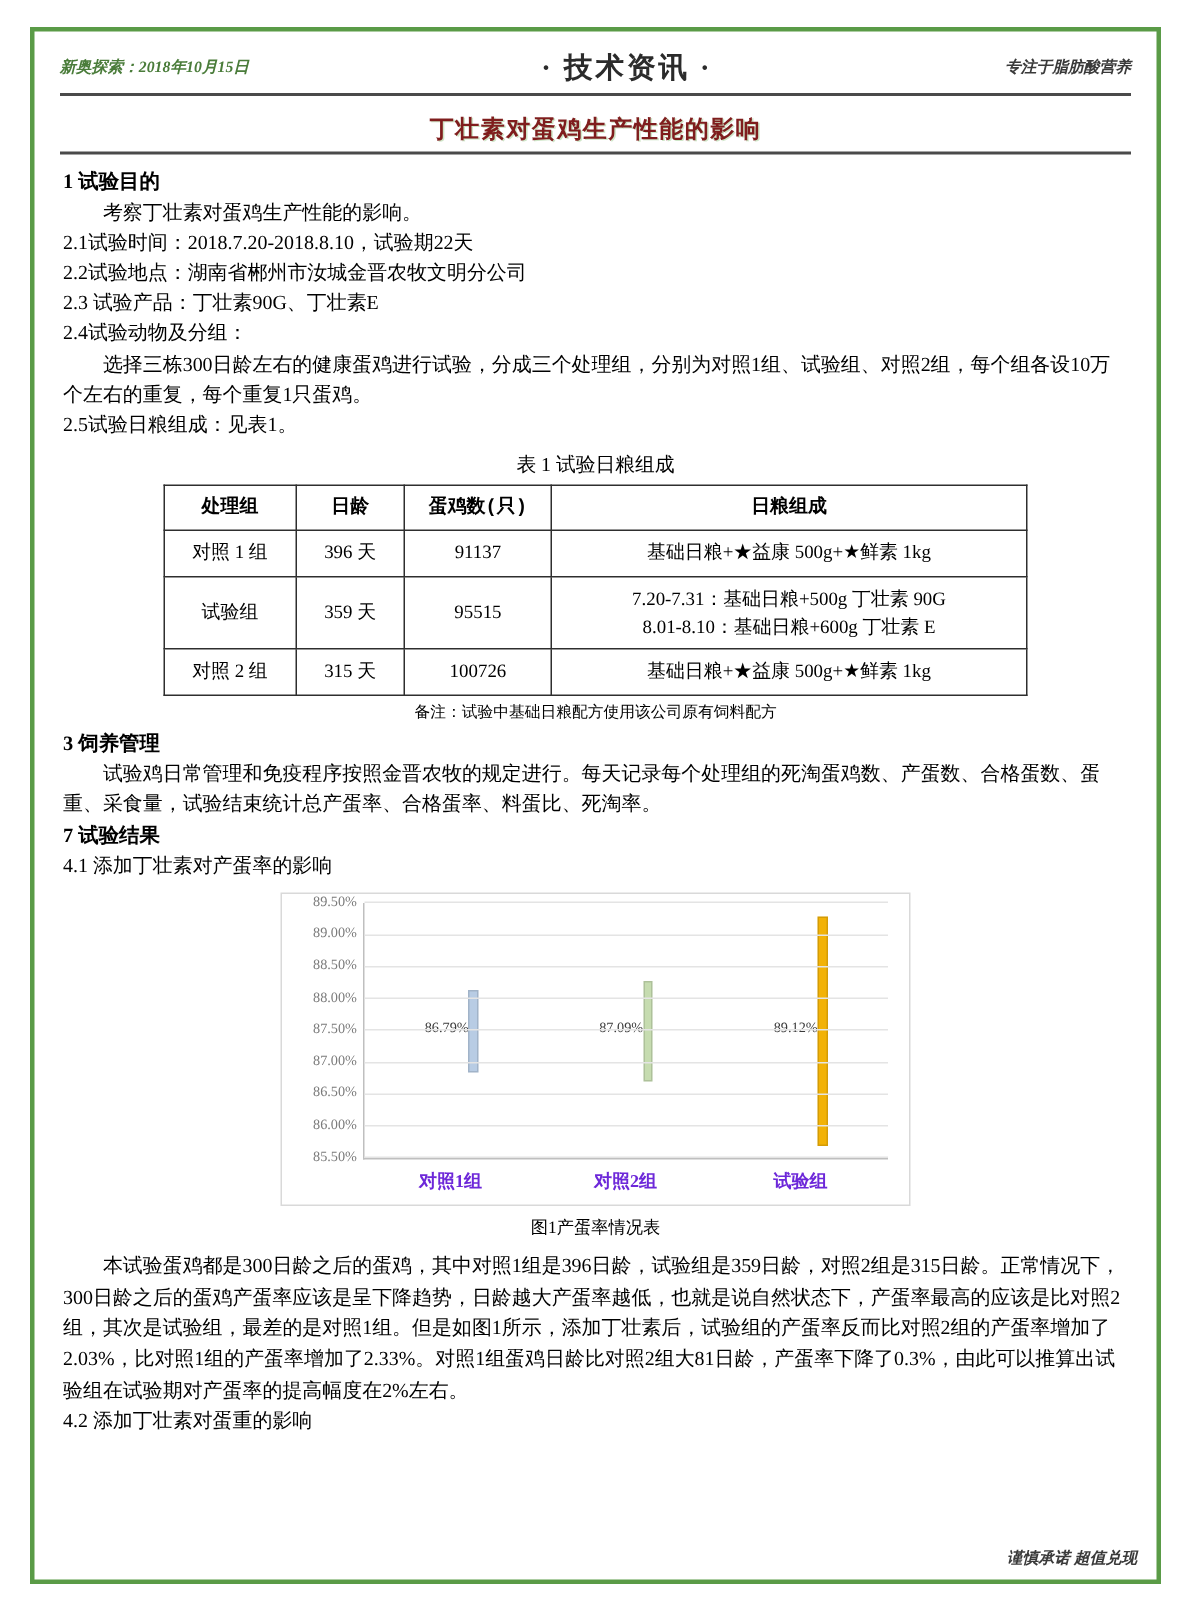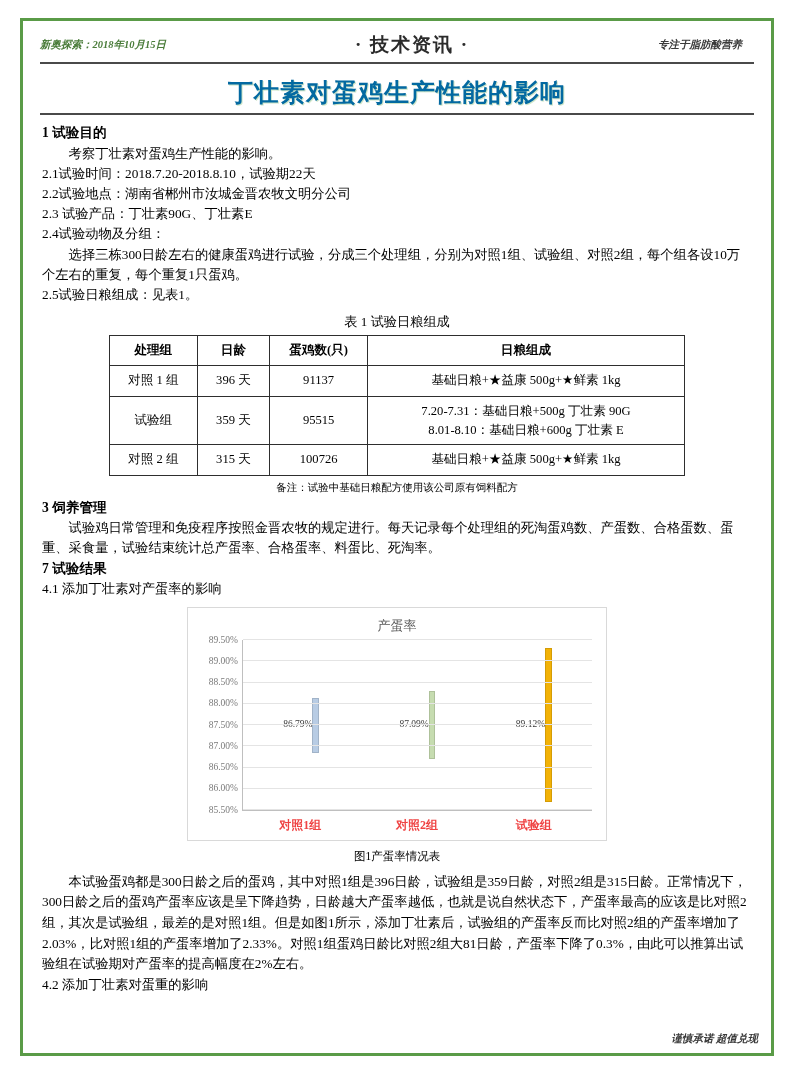--- a/index.html
+++ b/index.html
@@ -45,21 +45,21 @@
     position: absolute;
     right: 20px; top: 18px; bottom: 22px;
     width: 3px;
     background: #5a9b47;
   }
 
   .header-row {
     display: flex;
     align-items: center;
     justify-content: space-between;
-    margin: 10px 26px 0 14px;
+    margin: 10px 14px 0 14px;
     position: relative;
   }
   .header-left {
     font-family: "Liberation Serif", serif;
     font-size: 10.5px;
     font-weight: bold;
     font-style: italic;
     color: #4a7c3a;
     white-space: nowrap;
   }
@@ -79,23 +79,23 @@
   }
   .header-rule {
     margin: 4px 14px 0 14px;
     height: 2px;
     background: #4a4a4a;
   }
 
   .doc-title {
     text-align: center;
     font-family: "DejaVu Sans", "Liberation Sans", sans-serif;
-    font-size: 25px;
-    font-weight: bold;
-    color: #0369a1;
+    font-size: 16px;
+    font-weight: bold;
+    color: #7f1d1d;
     letter-spacing: 1px;
     margin: 12px 0 4px 0;
     text-shadow: 1px 1px 0 #cfe6c8;
   }
   .title-rule {
     height: 2px;
     background: #4a4a4a;
     margin: 2px 14px 8px 14px;
   }
 
@@ -132,20 +132,21 @@
   }
   table.data td, table.data th {
     border: 1px solid #2e2e2e;
     padding: 5px 4px;
     text-align: center;
     vertical-align: middle;
     font-weight: normal;
   }
   table.data thead td {
     font-weight: bold;
+    font-family: Liberation Mono, monospace;
   }
   .col-a { width: 88px; }
   .col-b { width: 70px; }
   .col-c { width: 96px; }
   .col-d { width: 322px; }
   .cell-2line div { line-height: 1.5; white-space: nowrap; }
 
   .note {
     text-align: center;
     font-size: 10.5px;
@@ -221,21 +222,21 @@
     margin-right: 6px;
     display: flex;
     justify-content: space-around;
     margin-top: 5px;
   }
   .xlabel {
     width: 54px;
     text-align: center;
     font-size: 12px;
     font-weight: bold;
-    color: #ef4444;
+    color: #6d28d9;
   }
   .fig-caption {
     text-align: center;
     font-size: 11.5px;
     margin: 7px 0 6px 0;
   }
 
   .footer {
     position: absolute;
     right: 36px;
@@ -321,21 +322,20 @@
 
     <div class="note">备注：试验中基础日粮配方使用该公司原有饲料配方</div>
 
     <p class="p h-num">3  饲养管理</p>
     <p class="p p-indent">试验鸡日常管理和免疫程序按照金晋农牧的规定进行。每天记录每个处理组的死淘蛋鸡数、产蛋数、合格蛋数、蛋重、采食量，试验结束统计总产蛋率、合格蛋率、料蛋比、死淘率。</p>
 
     <p class="p h-num">7  试验结果</p>
     <p class="p sub">4.1  添加丁壮素对产蛋率的影响</p>
 
     <div class="chart-wrap">
-      <div class="chart-title">产蛋率</div>
       <div class="chart-body" id="chart-body">
         <div class="bars" id="chart-bars">
             <div class="barcol">
               <div class="barval">86.79%</div>
               <div class="bar" style="height: 32.25%; background: rgb(184, 204, 228);"></div>
             </div>
             <div class="barcol">
               <div class="barval">87.09%</div>
               <div class="bar" style="height: 39.75%; background: rgb(198, 220, 176);"></div>
             </div>

